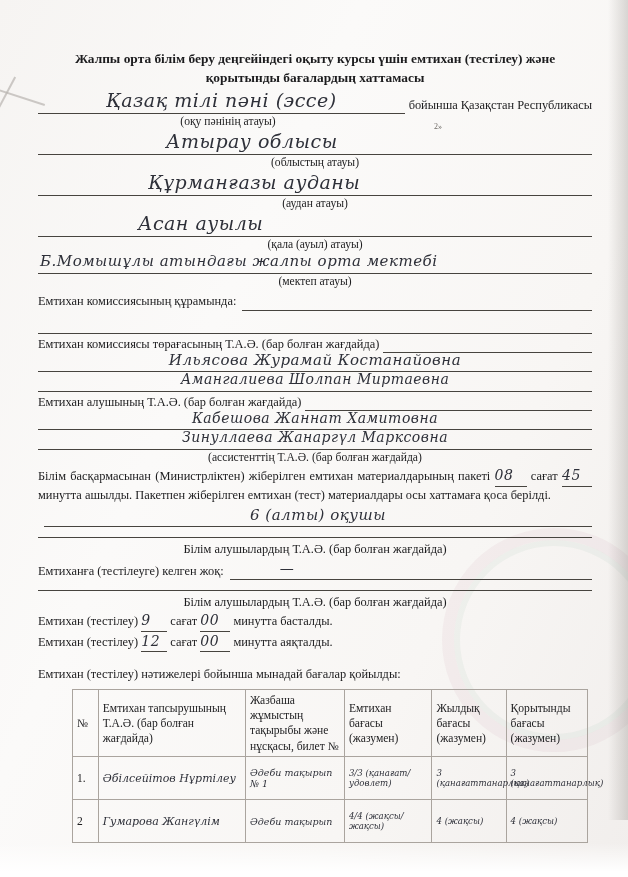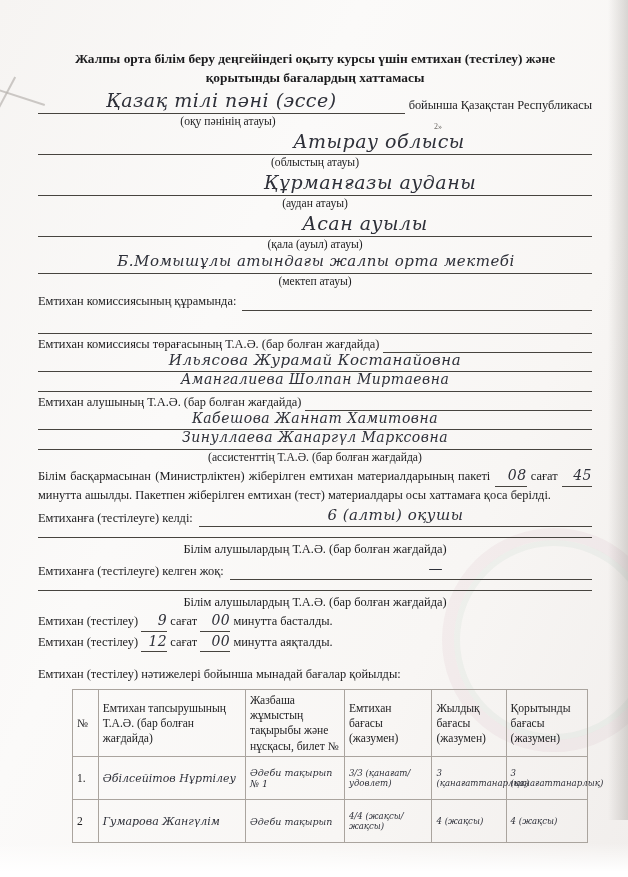--- a/index.html
+++ b/index.html
@@ -44,29 +44,29 @@
   }
   .title {
     font-weight:bold; text-align:center; font-size:13.4px; line-height:1.38;
     margin:0 4px 2px 4px;
   }
   .note {
     margin:3px 0 2px 0; text-align:justify; text-indent:26px; line-height:1.42;
   }
   .corner-mark { position:absolute; top:122px; right:186px; font-size:8px; color:#6e6a66; }
   .row { display:flex; align-items:flex-end; }
-  .u { border-bottom:1px solid #47443f;text-align:center; }
+  .u { border-bottom:1px solid #47443f; }
   .fill { flex:1; }
   .caption { text-align:center; font-size:11.6px; line-height:1.25; margin-top:1px; }
   .hand-big { font-size:19px; line-height:1.0; }
   .hand-mid { font-size:15px; line-height:1.0; }
   .hand-sm  { font-size:14px;  line-height:1.0; }
   .center { text-align:center; }
   .sep { border-bottom:1px solid #47443f; height:0; }
-  .slot { display:inline-block; text-align:right; border-bottom:1px solid #47443f; }
+  .slot { display:inline-block; text-align:left; border-bottom:1px solid #47443f; }
   .heading-center { text-align:center; margin-top:3px; }
   table.results {
     border-collapse:collapse; margin:6px 0 0 34px; width:516px;
     table-layout:fixed;
   }
   table.results col.c0{width:5%} table.results col.c1{width:28.6%}
   table.results col.c2{width:19.2%} table.results col.c3{width:17%}
   table.results col.c4{width:14.4%} table.results col.c5{width:15.8%}
   table.results th, table.results td {
     border:1px solid #aaa49e; padding:2px 4px; vertical-align:middle;
@@ -172,21 +172,20 @@
 
     <p class="print" style="margin:3px 0 0 0; text-align:justify;">
       <span>Білім басқармасынан (Министрліктен) жіберілген емтихан материалдарының пакеті</span>
       <span class="slot" style="min-width:32px;"><span class="hand hand-sm">08</span></span>
       <span>сағат</span>
       <span class="slot" style="min-width:30px;"><span class="hand hand-sm">45</span></span>
       <span>минутта ашылды. Пакетпен жіберілген емтихан (тест) материалдары осы хаттамаға қоса берілді.</span>
     </p>
 
     <div class="row mt4">
-      <span class="print">Емтиханға (тестілеуге) келді:</span>
       <span class="u fill center" style="margin-left:6px; padding-bottom:1px;">
         <span class="hand hand-mid" style="font-size:15px;">6 (алты) оқушы</span>
       </span>
     </div>
 
     <div class="sep mt10"></div>
     <div class="heading-center print">Білім алушылардың Т.А.Ә. (бар болған жағдайда)</div>
 
     <div class="row mt2">
       <span class="print">Емтиханға (тестілеуге) келген жоқ:</span>

